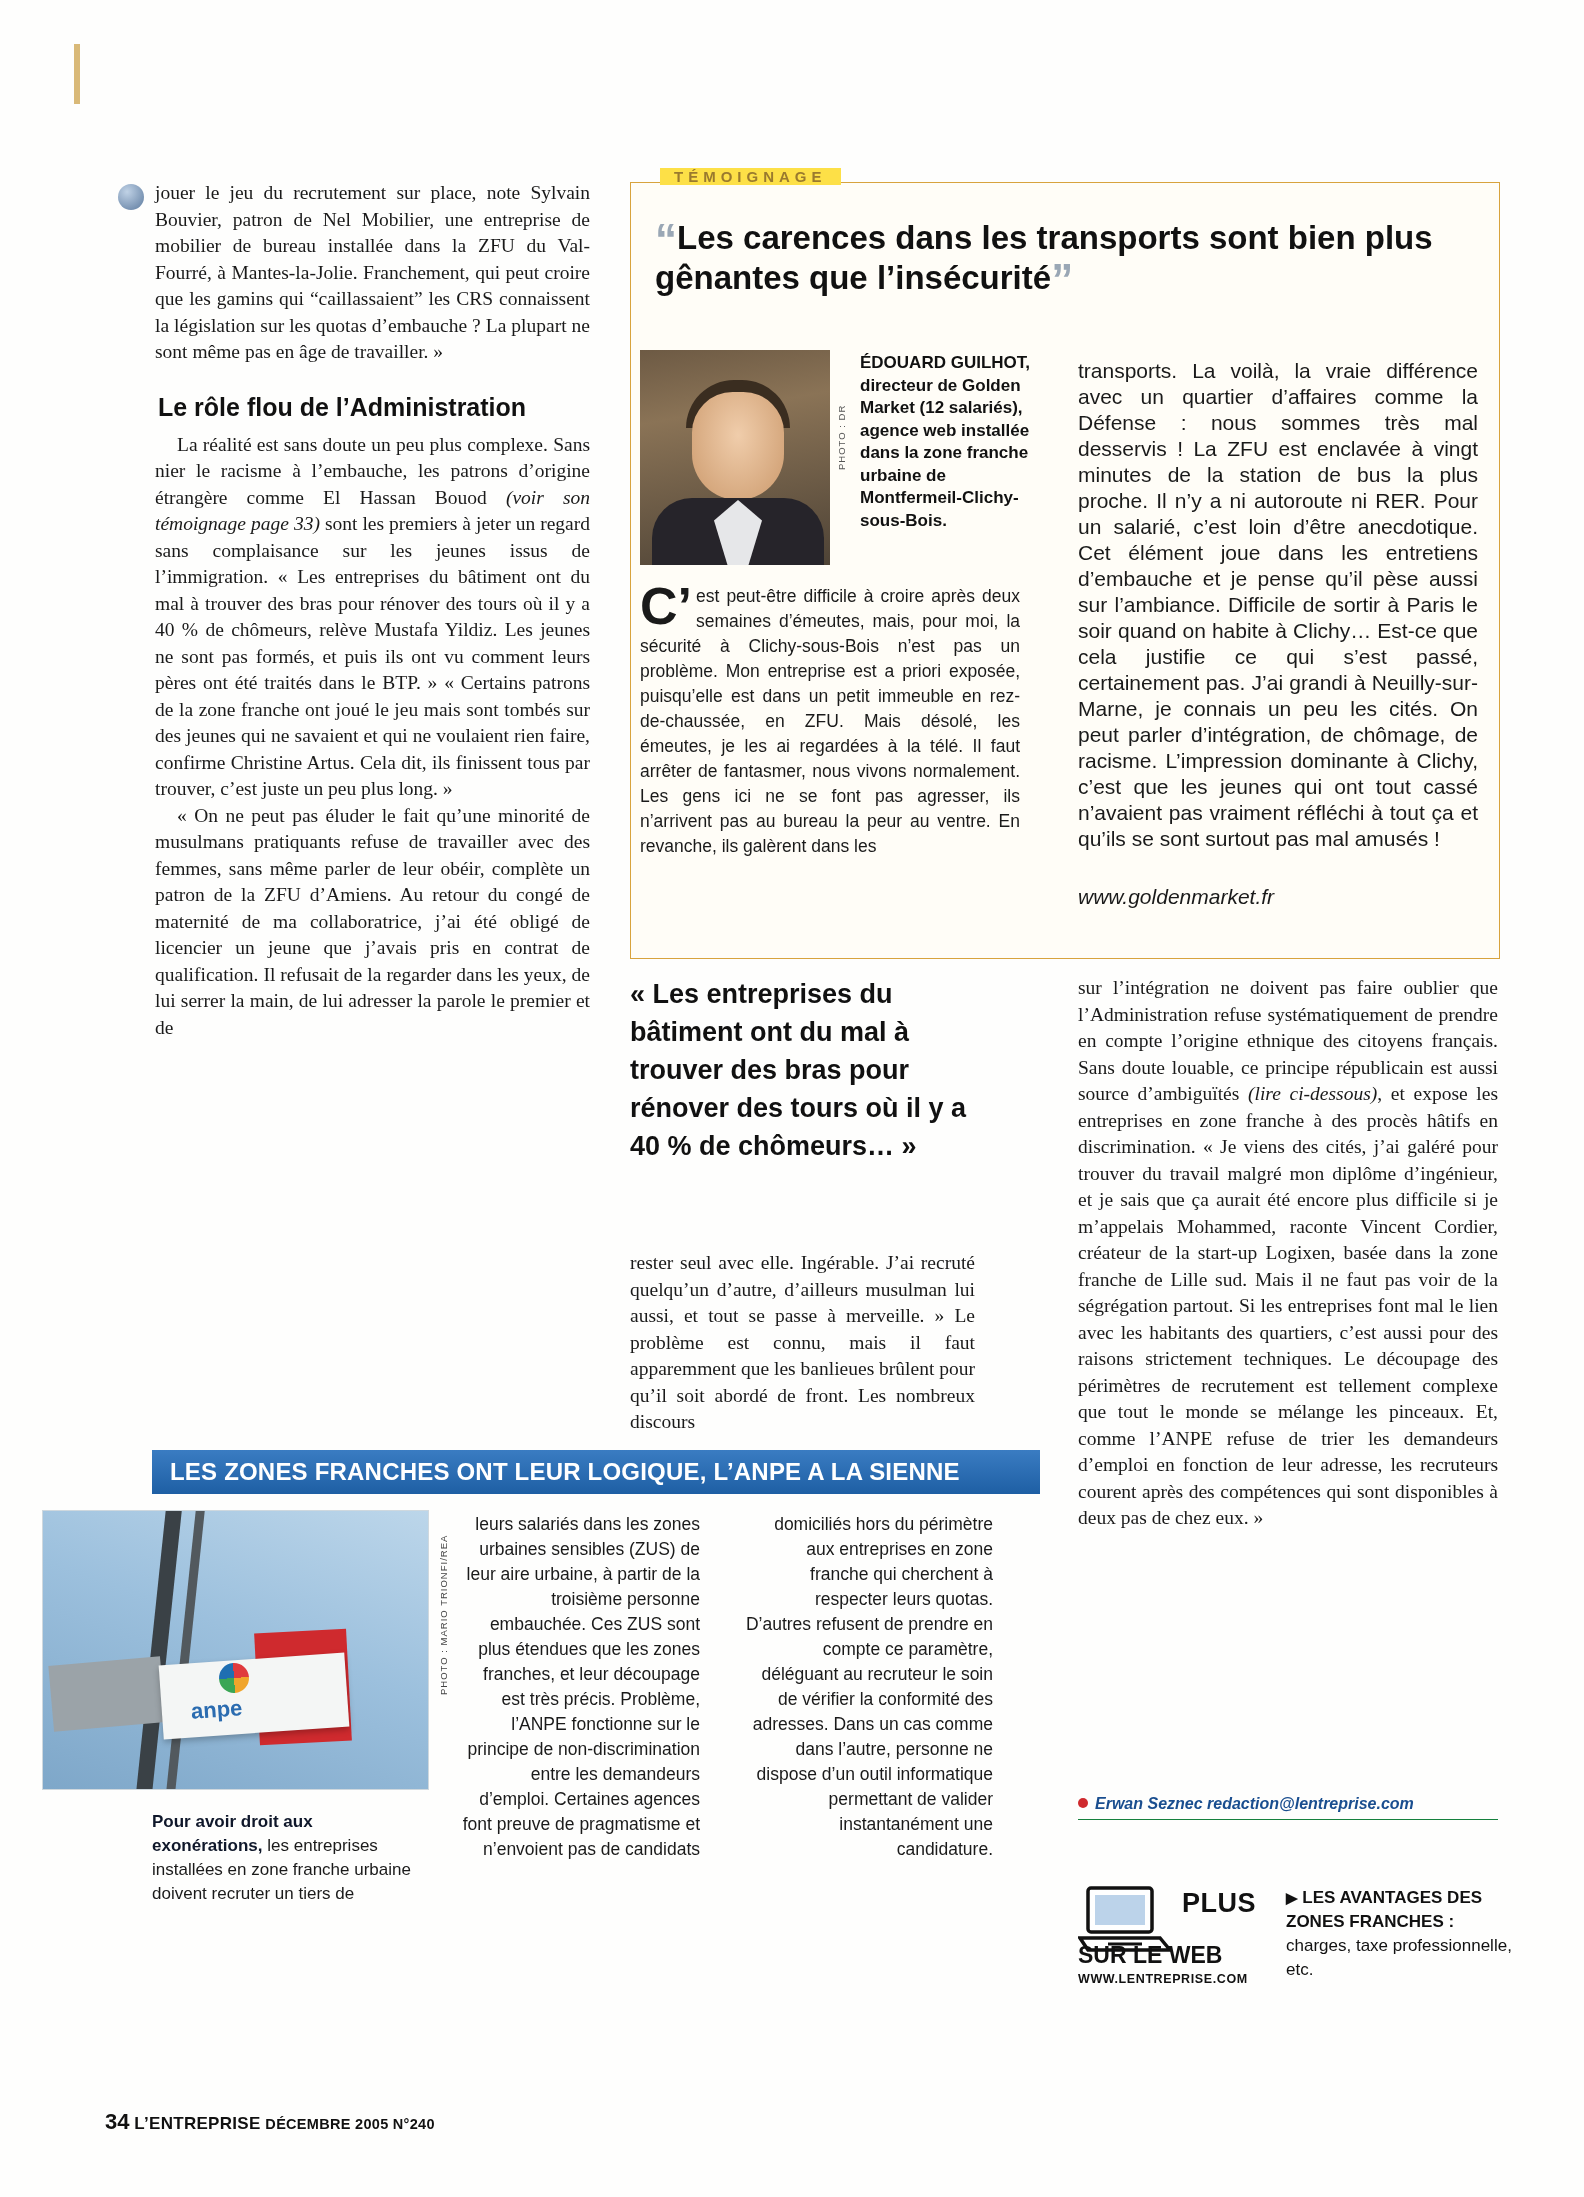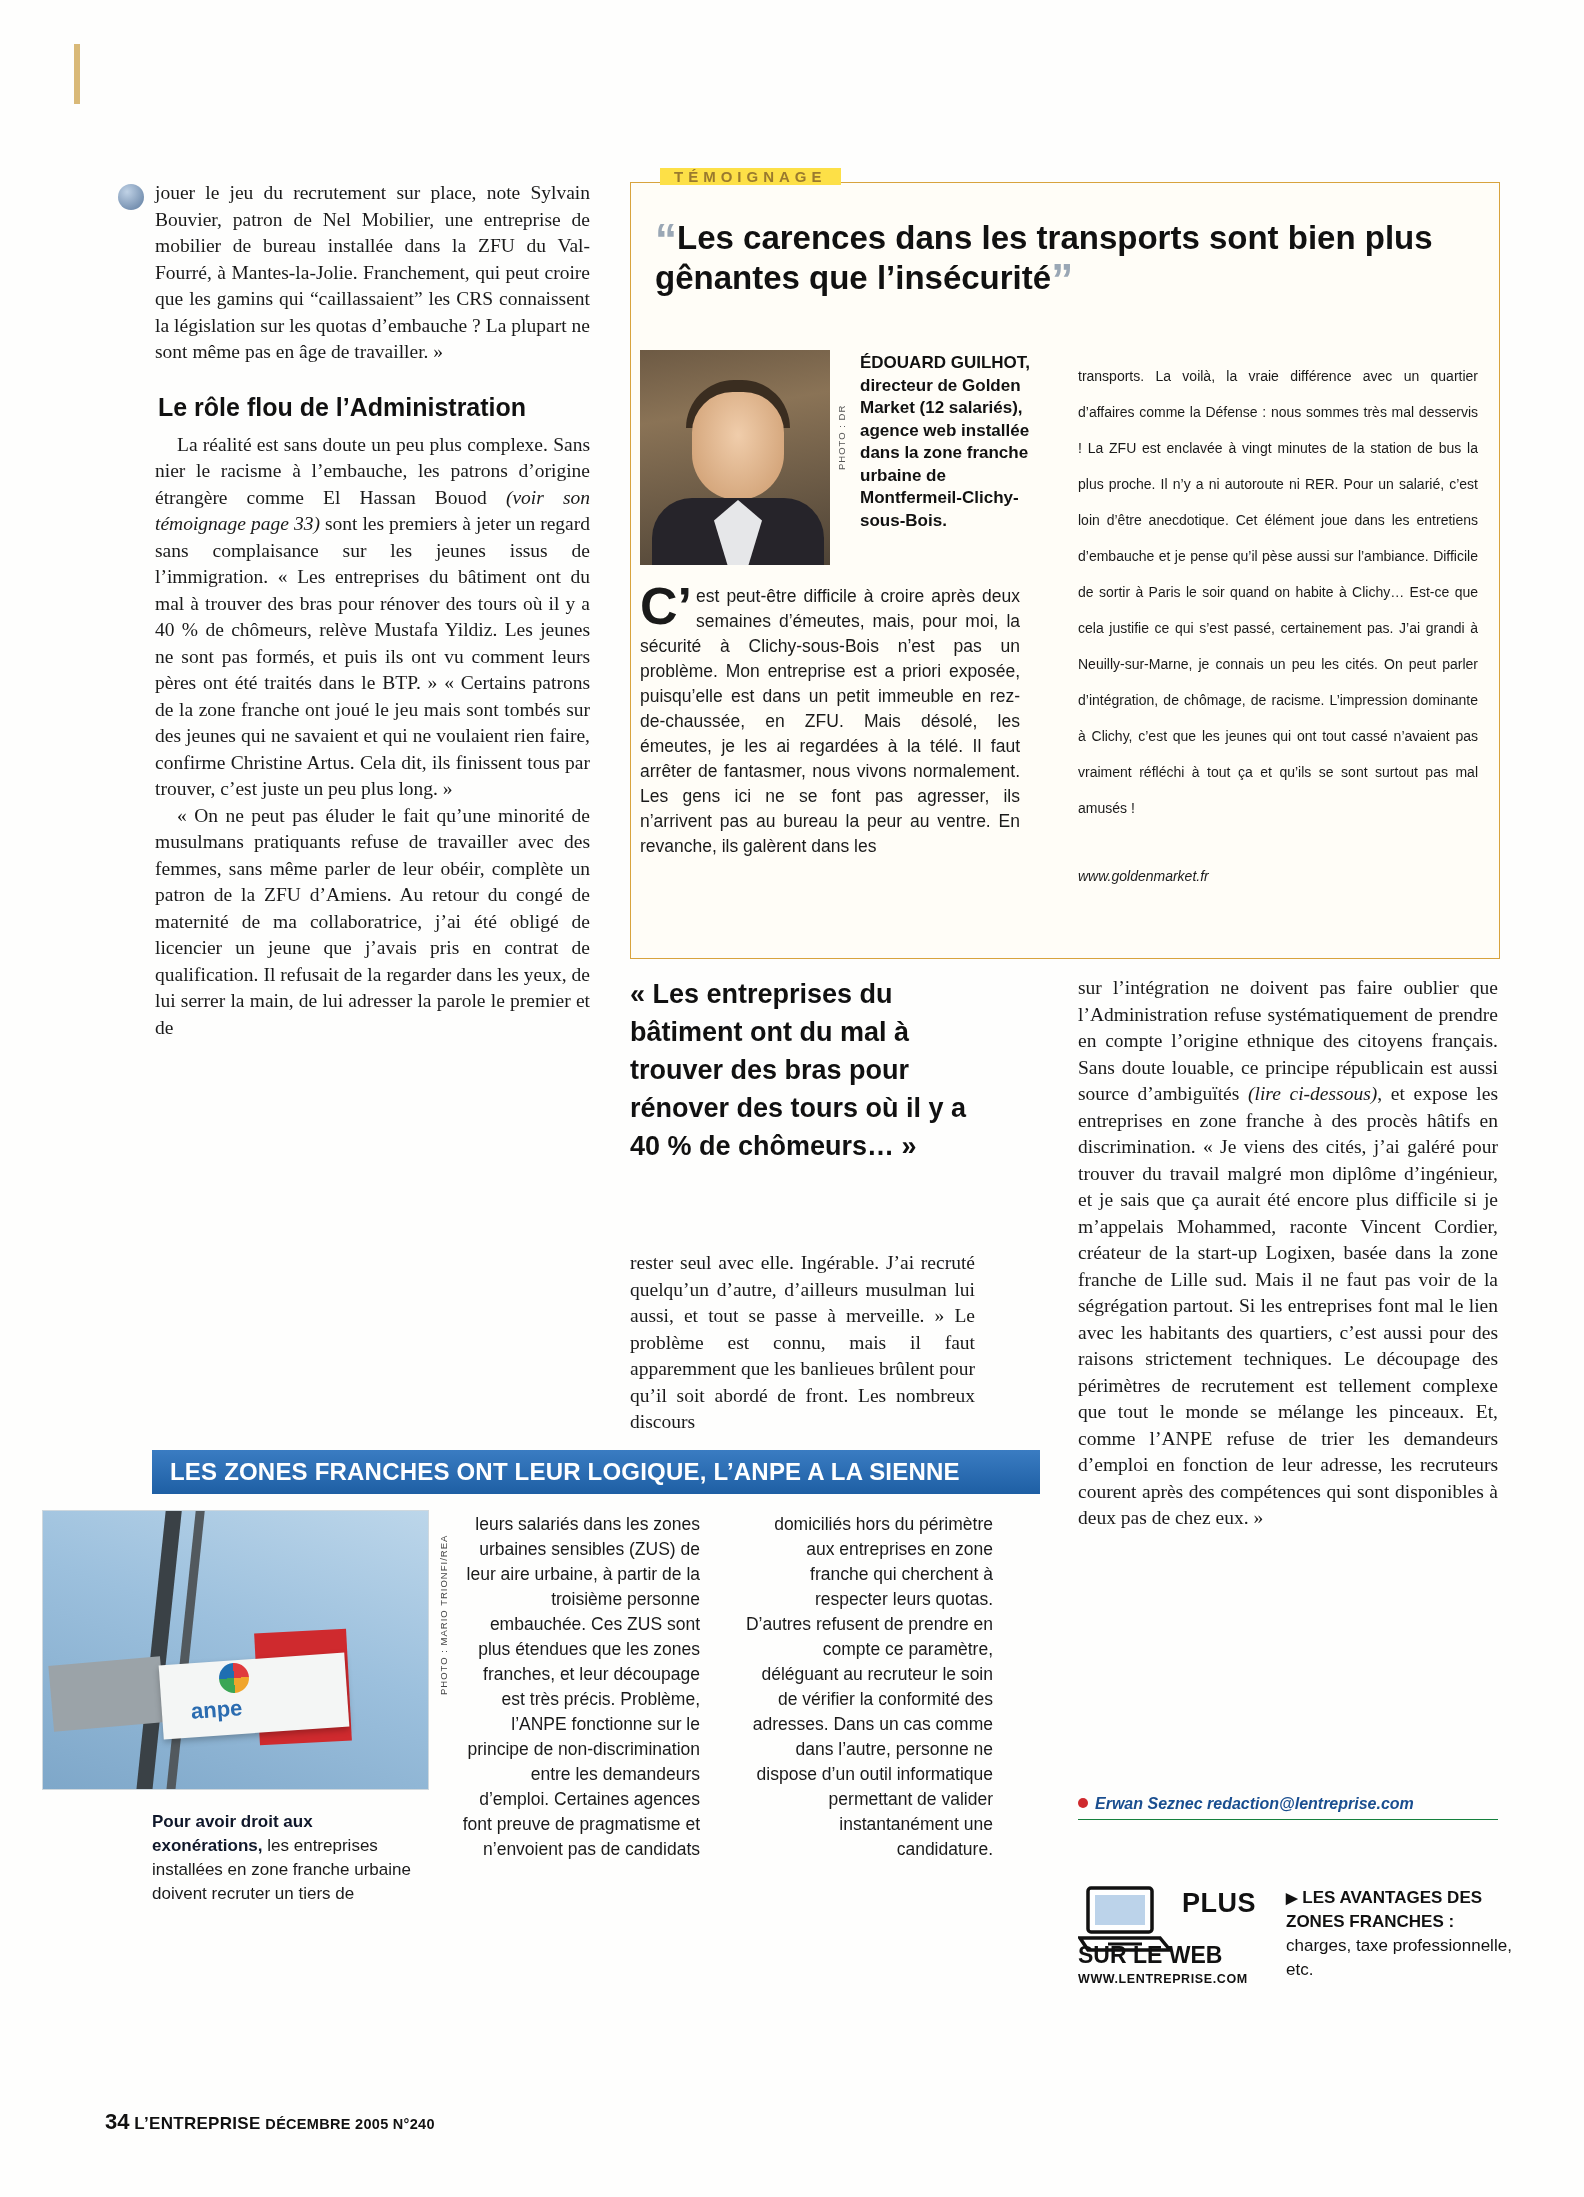--- a/index.html
+++ b/index.html
@@ -159,22 +159,22 @@
     left:640px; top:584px; width:380px;
     font-family:"Liberation Sans", sans-serif;
     font-size:17.5px;
     line-height:25px;
     text-align:justify;
   }
   .testi-col-r {
     position:absolute;
     left:1078px; top:358px; width:400px;
     font-family:"Liberation Sans", sans-serif;
-    font-size:14px;
-    line-height:36px;
+    font-size:21px;
+    line-height:26px;
     text-align:justify;
   }
   .dropcap::first-letter {
     float:left;
     font-size:52px;
     line-height:44px;
     font-weight:bold;
     padding-right:4px;
   }
   .testi-url { font-style:italic;margin-top:32px; }

